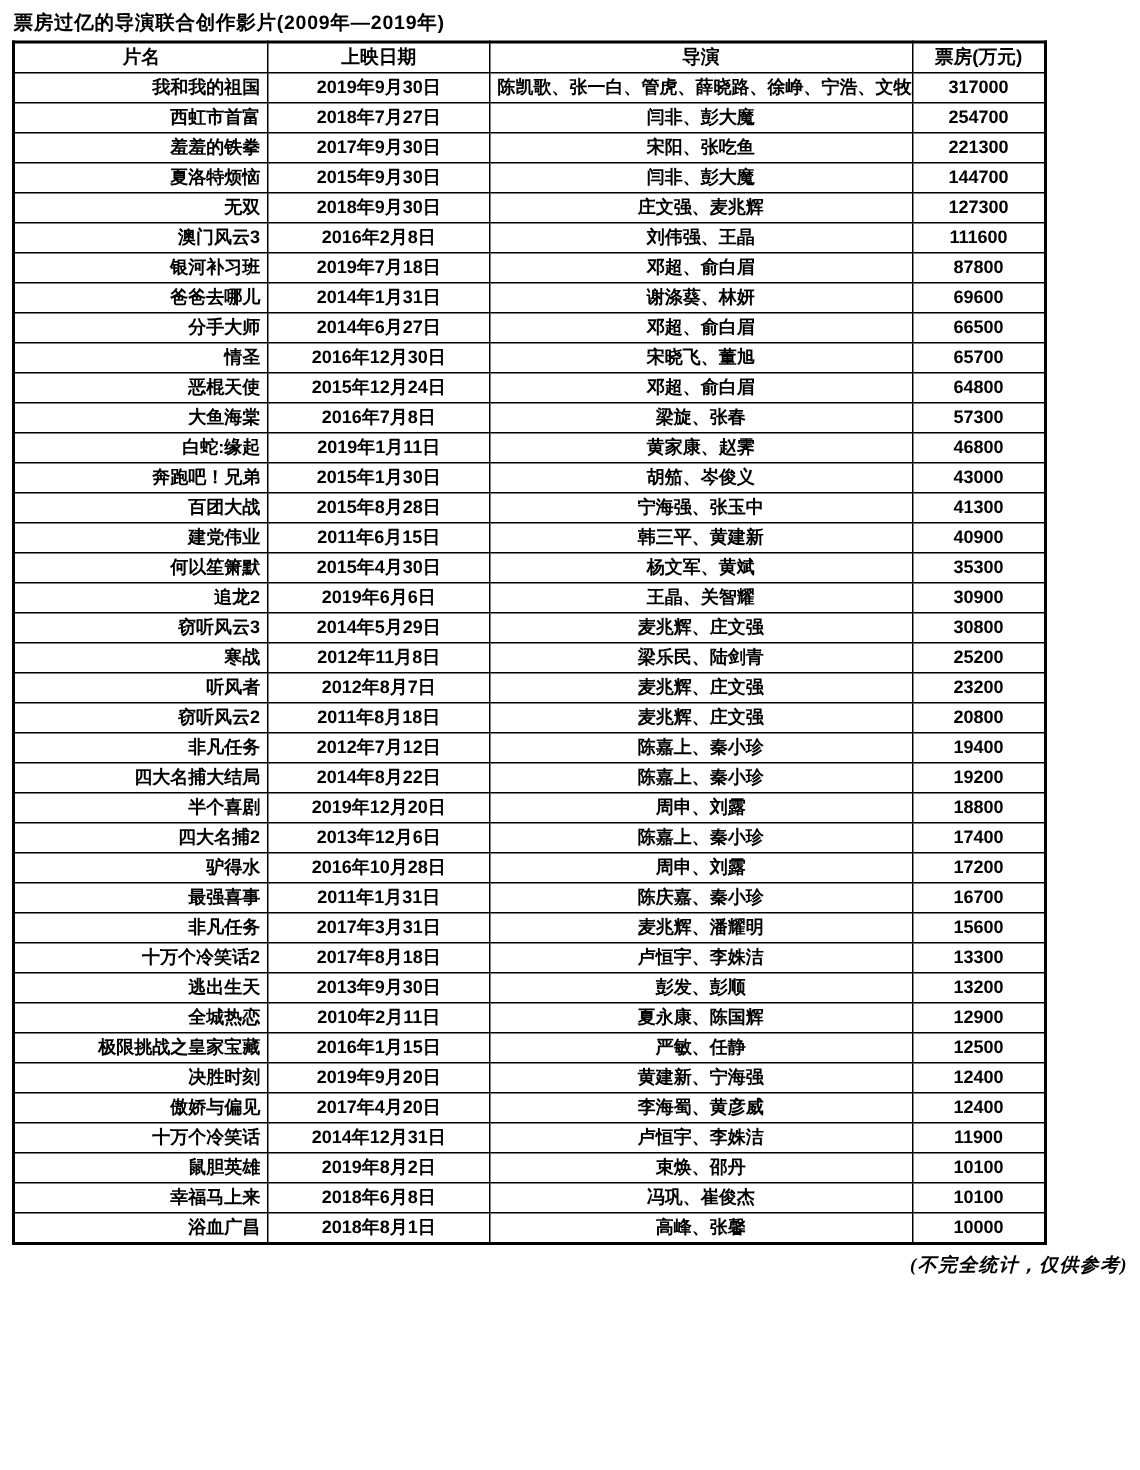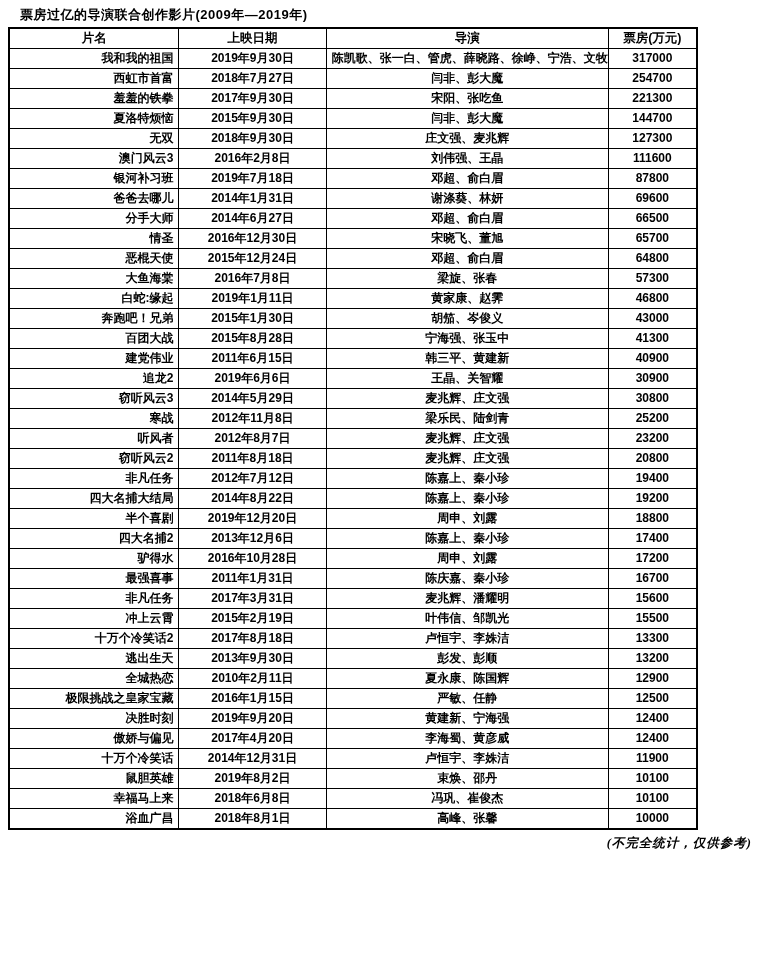--- a/index.html
+++ b/index.html
@@ -3,21 +3,21 @@
 <meta charset="utf-8">
 <style>
   html,body { margin:0; padding:0; }
   body {
     width:760px; height:980px;
     background:#ffffff; color:#000000;
     font-family:"Liberation Sans", sans-serif;
     overflow:hidden;
   }
   .page-title {
-    margin:0; padding:7px 0 5px 20px;
+    margin:0; padding:7px 0 5px 9px;
     font-size:13px; line-height:15px;
     font-weight:bold; letter-spacing:0.5px;
   }
   table.movies {
     border-collapse:collapse;
     table-layout:fixed;
     width:690px;
     margin:0 8px;
     border:2px solid #000;
   }
@@ -160,20 +160,26 @@
         <td class="cell-directors">宁海强、张玉中</td>
         <td class="cell-boxoffice">41300</td>
       </tr>
       <tr>
         <td class="cell-title">建党伟业</td>
         <td class="cell-date">2011年6月15日</td>
         <td class="cell-directors">韩三平、黄建新</td>
         <td class="cell-boxoffice">40900</td>
       </tr>
       <tr>
+        <td class="cell-title">何以笙箫默</td>
+        <td class="cell-date">2015年4月30日</td>
+        <td class="cell-directors">杨文军、黄斌</td>
+        <td class="cell-boxoffice">35300</td>
+      </tr>
+      <tr>
         <td class="cell-title">追龙2</td>
         <td class="cell-date">2019年6月6日</td>
         <td class="cell-directors">王晶、关智耀</td>
         <td class="cell-boxoffice">30900</td>
       </tr>
       <tr>
         <td class="cell-title">窃听风云3</td>
         <td class="cell-date">2014年5月29日</td>
         <td class="cell-directors">麦兆辉、庄文强</td>
         <td class="cell-boxoffice">30800</td>
@@ -230,26 +236,20 @@
         <td class="cell-title">最强喜事</td>
         <td class="cell-date">2011年1月31日</td>
         <td class="cell-directors">陈庆嘉、秦小珍</td>
         <td class="cell-boxoffice">16700</td>
       </tr>
       <tr>
         <td class="cell-title">非凡任务</td>
         <td class="cell-date">2017年3月31日</td>
         <td class="cell-directors">麦兆辉、潘耀明</td>
         <td class="cell-boxoffice">15600</td>
-      </tr>
-      <tr>
-        <td class="cell-title">冲上云霄</td>
-        <td class="cell-date">2015年2月19日</td>
-        <td class="cell-directors">叶伟信、邹凯光</td>
-        <td class="cell-boxoffice">15500</td>
       </tr>
       <tr>
         <td class="cell-title">十万个冷笑话2</td>
         <td class="cell-date">2017年8月18日</td>
         <td class="cell-directors">卢恒宇、李姝洁</td>
         <td class="cell-boxoffice">13300</td>
       </tr>
       <tr>
         <td class="cell-title">逃出生天</td>
         <td class="cell-date">2013年9月30日</td>

